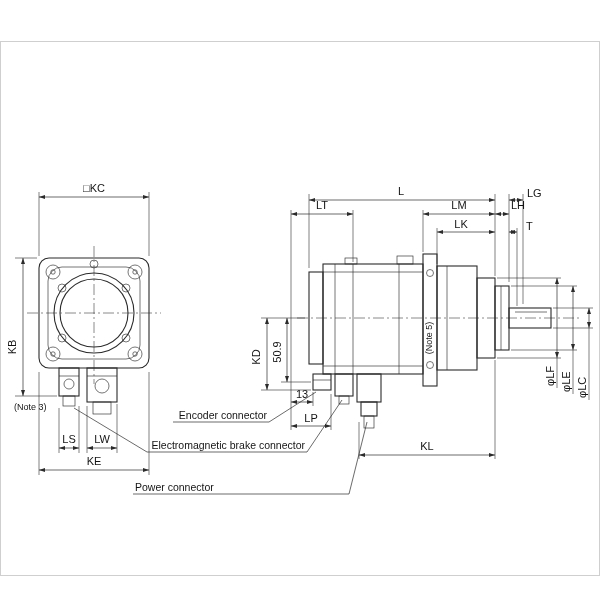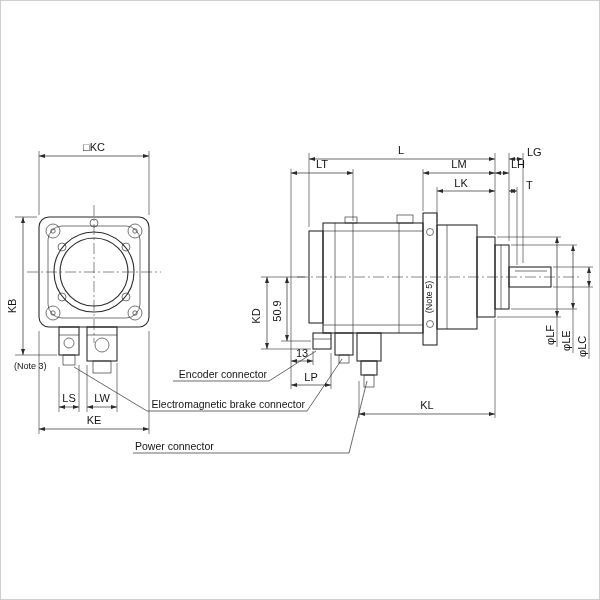--- a/index.html
+++ b/index.html
@@ -1,19 +1,20 @@
 <!DOCTYPE html>
 <html><head>
 <meta charset="utf-8">
 <style>
   html,body{margin:0;padding:0;background:#fff;}
   .canvas{
-    width:600px;height:600px;position:relative;background:#ffffff;
+    width:600px;height:535px;position:relative;background:#ffffff;
     box-sizing:border-box;border:1px solid #cfcfcf;overflow:hidden;
     font-family:"Liberation Sans",sans-serif;
+    margin-top:41px;
   }
   svg{display:block;}
   .ln{fill:none;stroke:#2b2b2b;stroke-width:1.1;}
   .thin{fill:none;stroke:#2b2b2b;stroke-width:0.65;}
   .cl{fill:none;stroke:#2b2b2b;stroke-width:0.55;stroke-dasharray:11 3 2 3;}
   .ext{fill:none;stroke:#2b2b2b;stroke-width:0.6;}
   .dim{fill:none;stroke:#2b2b2b;stroke-width:0.7;marker-start:url(#ar);marker-end:url(#ar);}
   .ldr{fill:none;stroke:#2b2b2b;stroke-width:0.7;}
   text{fill:#141414;font-family:"Liberation Sans",sans-serif;font-size:11px;}
   text.small{font-size:9px;}

